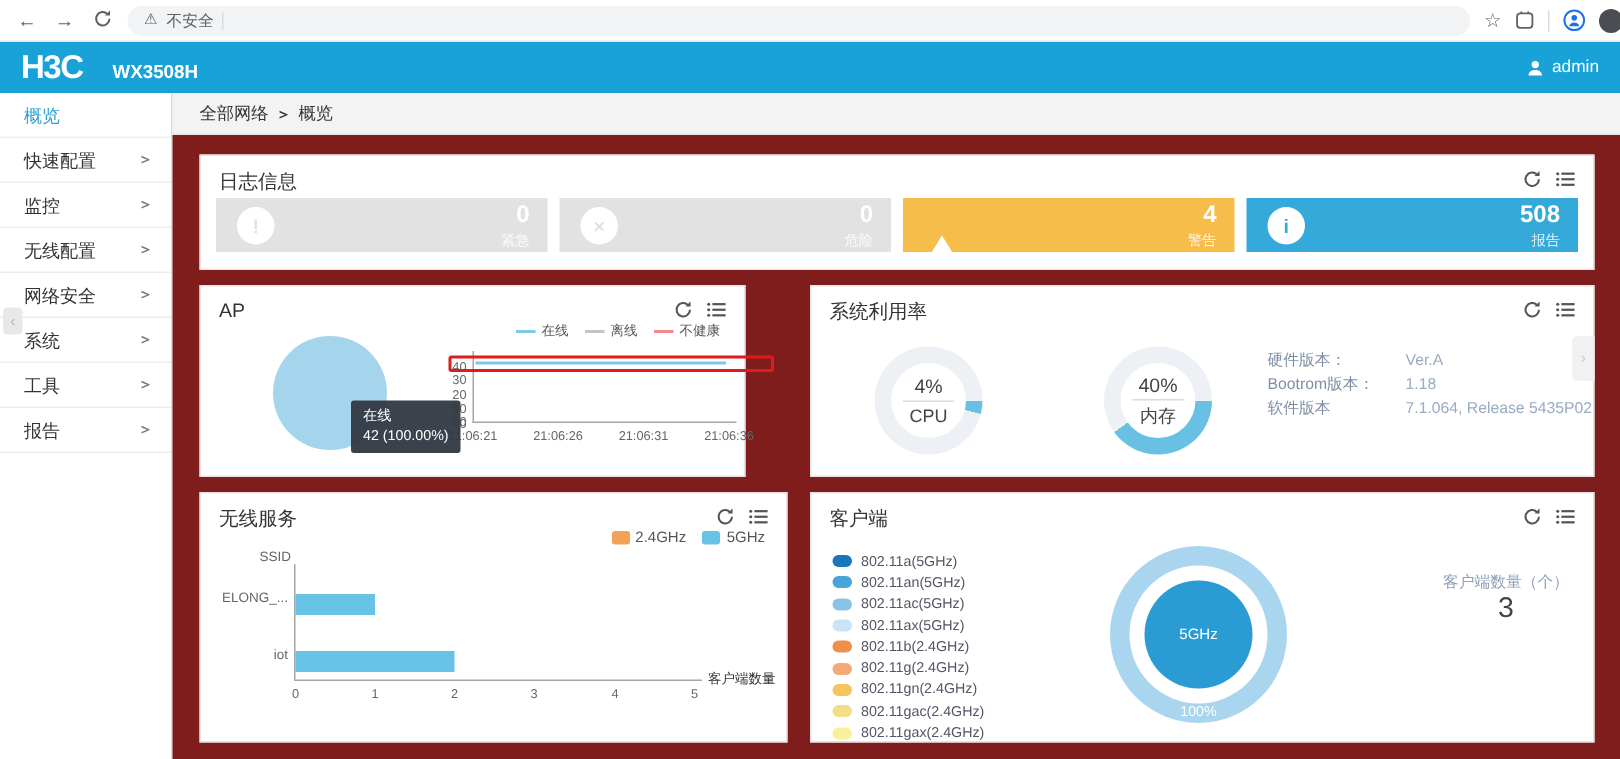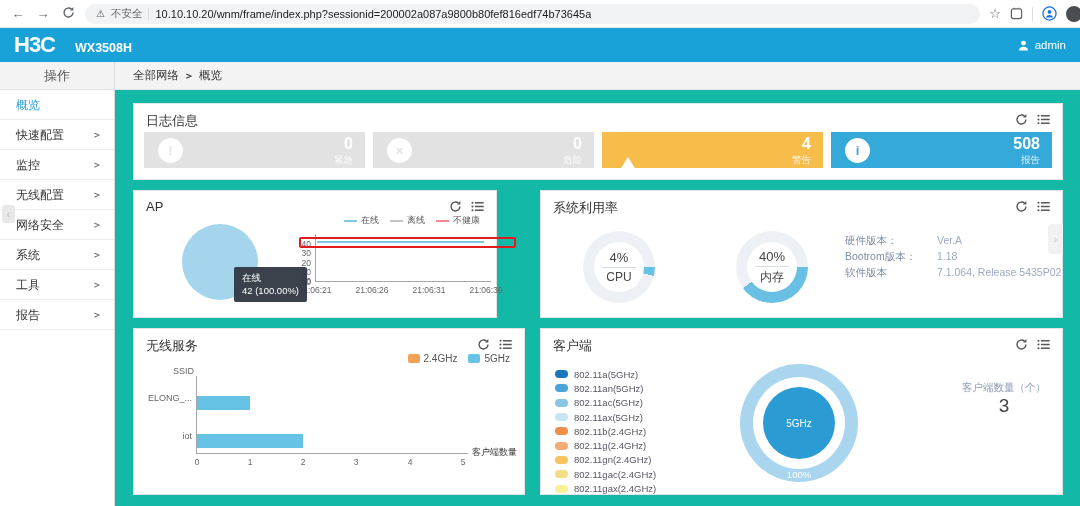--- a/index.html
+++ b/index.html
@@ -36,21 +36,21 @@
     border-bottom:1px solid #ededed; display:flex; justify-content:space-between; cursor:pointer; }
   .sb-item.active { color:#2b9fd6; }
   .sb-arrow { color:#777; font-size:10px; font-weight:bold; }
   .collapse-tab { position:absolute; left:2px; top:143px; width:13px; height:18px; background:#e8e8e8;
     border-radius:3px; color:#b5b5b5; font-size:10px; display:flex; align-items:center; justify-content:center; cursor:pointer; }
 
   .main { flex:1; display:flex; flex-direction:column; }
   .breadcrumb { height:28px; background:#f3f3f3; border-bottom:1px solid #e2e2e2;
     display:flex; align-items:center; padding-left:18px; gap:5px; font-size:11.5px; color:#333; }
   .bc-sep { font-size:10px; font-weight:bold; }
-  .canvas { position:relative; flex:1; background:#14b8a6;text-decoration:underline; }
+  .canvas { position:relative; flex:1; background:#7f1d1d;text-decoration:underline; }
 
   .panel { position:absolute; background:#fff; border:1px solid #e4e4e4; }
   .p-title { position:absolute; top:8px; left:12px; font-size:13px; color:#333; }
   .p-icons { position:absolute; top:9px; right:12px; display:flex; gap:9px; align-items:center; }
   .p-icons span { cursor:pointer; display:flex; }
 
   
   .panel-log { left:18px; top:13px; width:930px; height:77px; }
   .cards { position:absolute; left:10px; right:10px; top:28px; height:36px; display:flex; gap:8px; }
   .card { flex:1; position:relative; display:flex; align-items:center; cursor:pointer; }
@@ -130,21 +130,20 @@
     <span class="nav-glyph">
       <svg width="13" height="13" viewBox="0 0 16 16">
           <path d="M13.5 8a5.5 5.5 0 1 1-1.7-4" fill="none" stroke="#5f6368" stroke-width="1.7"></path>
           <path d="M14 1.2v4.2h-4.2z" fill="#5f6368"></path>
         </svg>
     </span>
     <div class="urlbar">
       <span class="warn-glyph">⚠</span>
       <span class="chip-text">不安全</span>
       <span class="chip-div"></span>
-      <span class="url-text">10.10.10.20/wnm/frame/index.php?sessionid=200002a087a9800b80fef816edf74b73645a</span>
     </div>
     <span class="star">☆</span>
     <span style="display:flex;">
       <svg width="13" height="13" viewBox="0 0 14 14" fill="none" stroke="#5f6368" stroke-width="1.3">
           <rect x="1.5" y="2" width="11" height="10.5" rx="2.2"></rect>
           <path d="M4.5 2v-1.3M9.5 2v-1.3"></path>
         </svg>
     </span>
     <span class="vdiv"></span>
     <span style="display:flex;">
@@ -167,21 +166,20 @@
             <path d="M2.5 14c0-3 2.5-4.5 5.5-4.5s5.5 1.5 5.5 4.5z"></path>
           </svg>
       </span>
       <span>admin</span>
     </div>
   </div>
 
   <div class="content">
 
     <div class="sidebar">
-      <div class="sb-title">操作</div>
       <div class="sb-item active">
           <span>概览</span>
         </div>
       <div class="sb-item">
           <span>快速配置</span>
           <span class="sb-arrow">＞</span>
         </div>
       <div class="sb-item">
           <span>监控</span>
           <span class="sb-arrow">＞</span>

